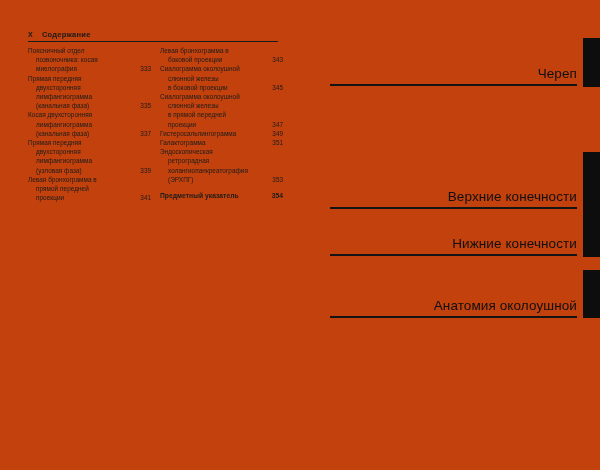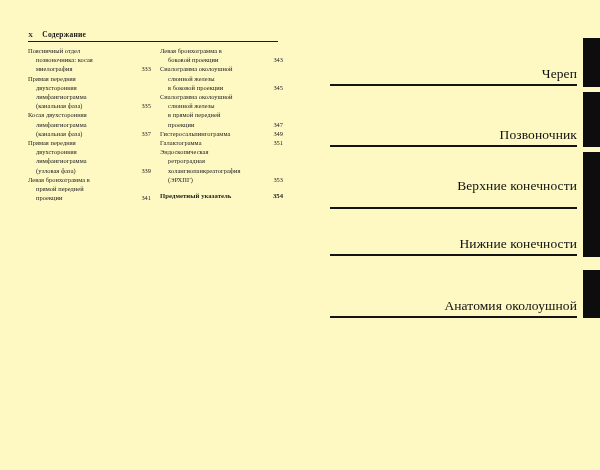--- a/index.html
+++ b/index.html
@@ -12,22 +12,21 @@
     background: #ffffff;
     font-family: "Liberation Sans", sans-serif;
     color: #111111;
     overflow: hidden;
     position: relative;
   }
 
   .page {
     position: absolute;
     inset: 0;
-    background: #fef9c3;
-    font-family: Liberation Serif, serif;
+    background: #c2410c;
   }
 
   
   .running-head {
     position: absolute;
     left: 28px;
     top: 30px;
     width: 250px;
     display: flex;
     align-items: baseline;
@@ -301,29 +300,22 @@
   </div>
 
   <div class="tabs">
       <div class="tab" style="top: 38px;">
         <div class="tab-body" style="height: 48px;">
           <div class="tab-label">Череп</div>
           <div class="tab-rule"></div>
         </div>
         <div class="tab-marker" style="top: 0px; height: 49px;"></div>
       </div>
-      <div class="tab" style="top: 92px;">
-        <div class="tab-body" style="height: 55px;">
-          <div class="tab-label">Позвоночник</div>
-          <div class="tab-rule"></div>
-        </div>
-        <div class="tab-marker" style="top: 0px; height: 55px;"></div>
-      </div>
       <div class="tab" style="top: 152px;">
-        <div class="tab-body" style="height: 57px; gap: 11px;">
+        <div class="tab-body" style="height: 57px;">
           <div class="tab-label">Верхние конечности</div>
           <div class="tab-rule"></div>
         </div>
         <div class="tab-marker" style="top: 0px; height: 57px;"></div>
       </div>
       <div class="tab" style="top: 205px;">
         <div class="tab-body" style="height: 51px;">
           <div class="tab-label">Нижние конечности</div>
           <div class="tab-rule"></div>
         </div>

